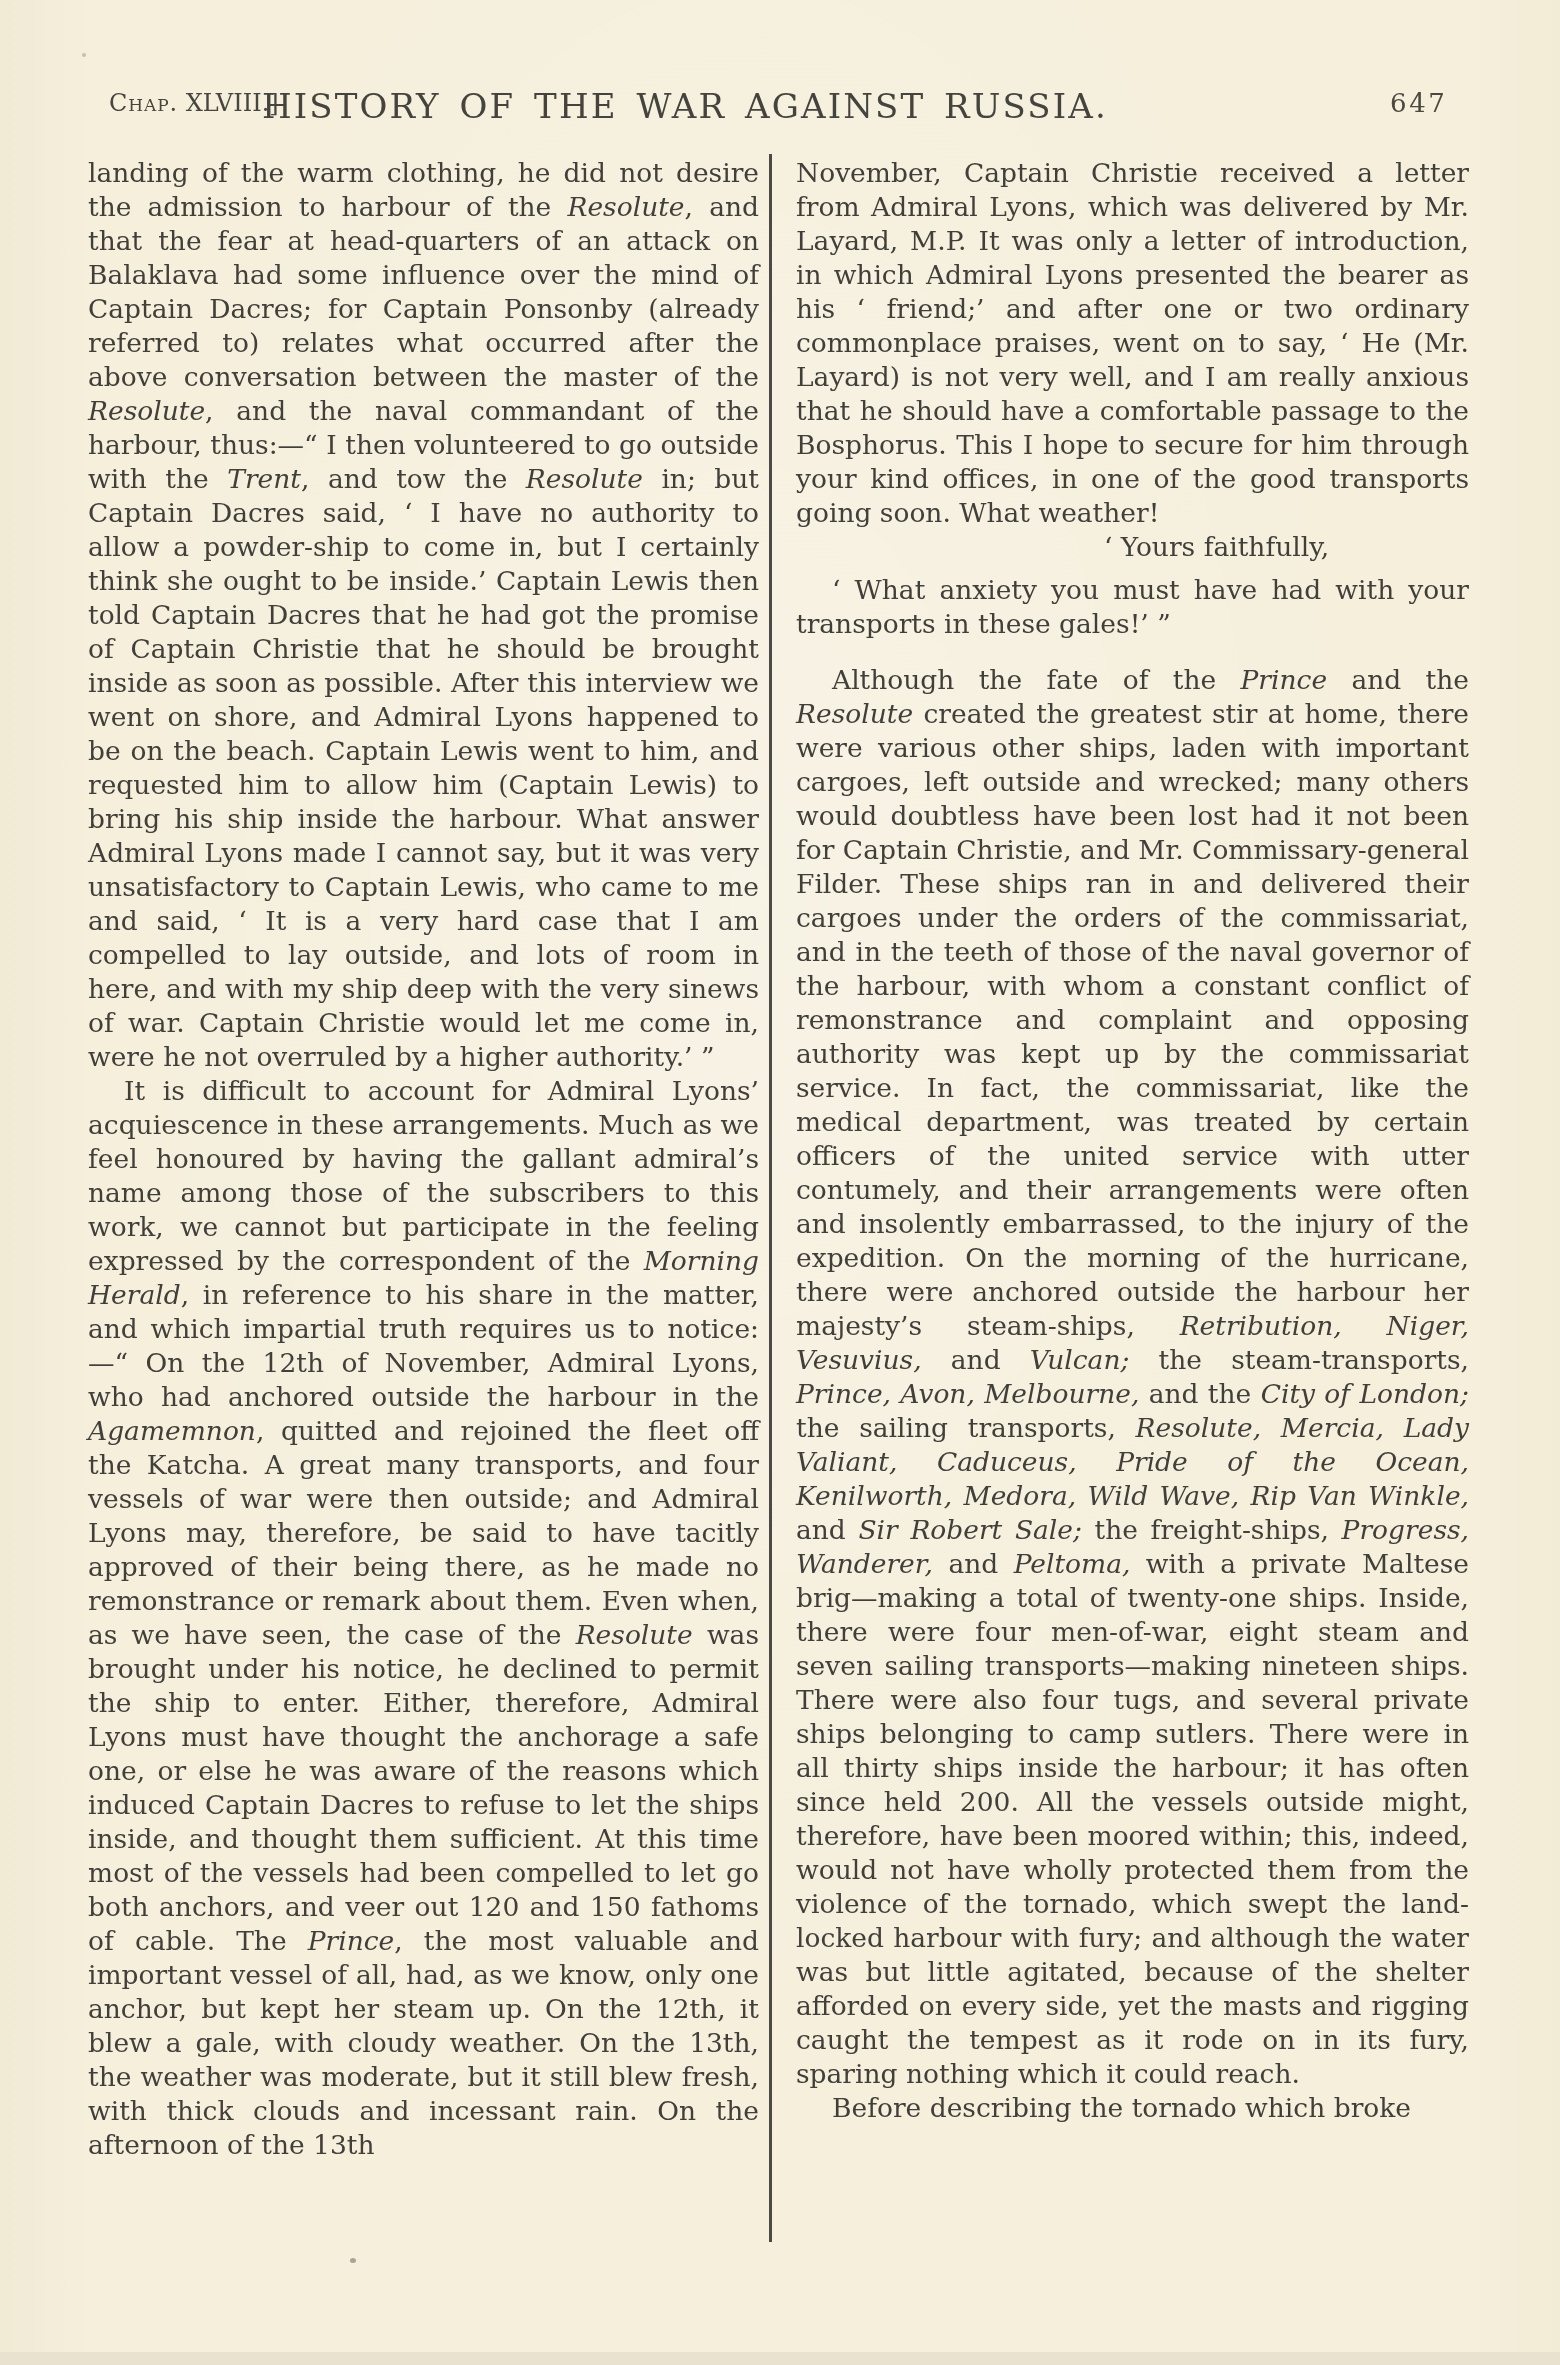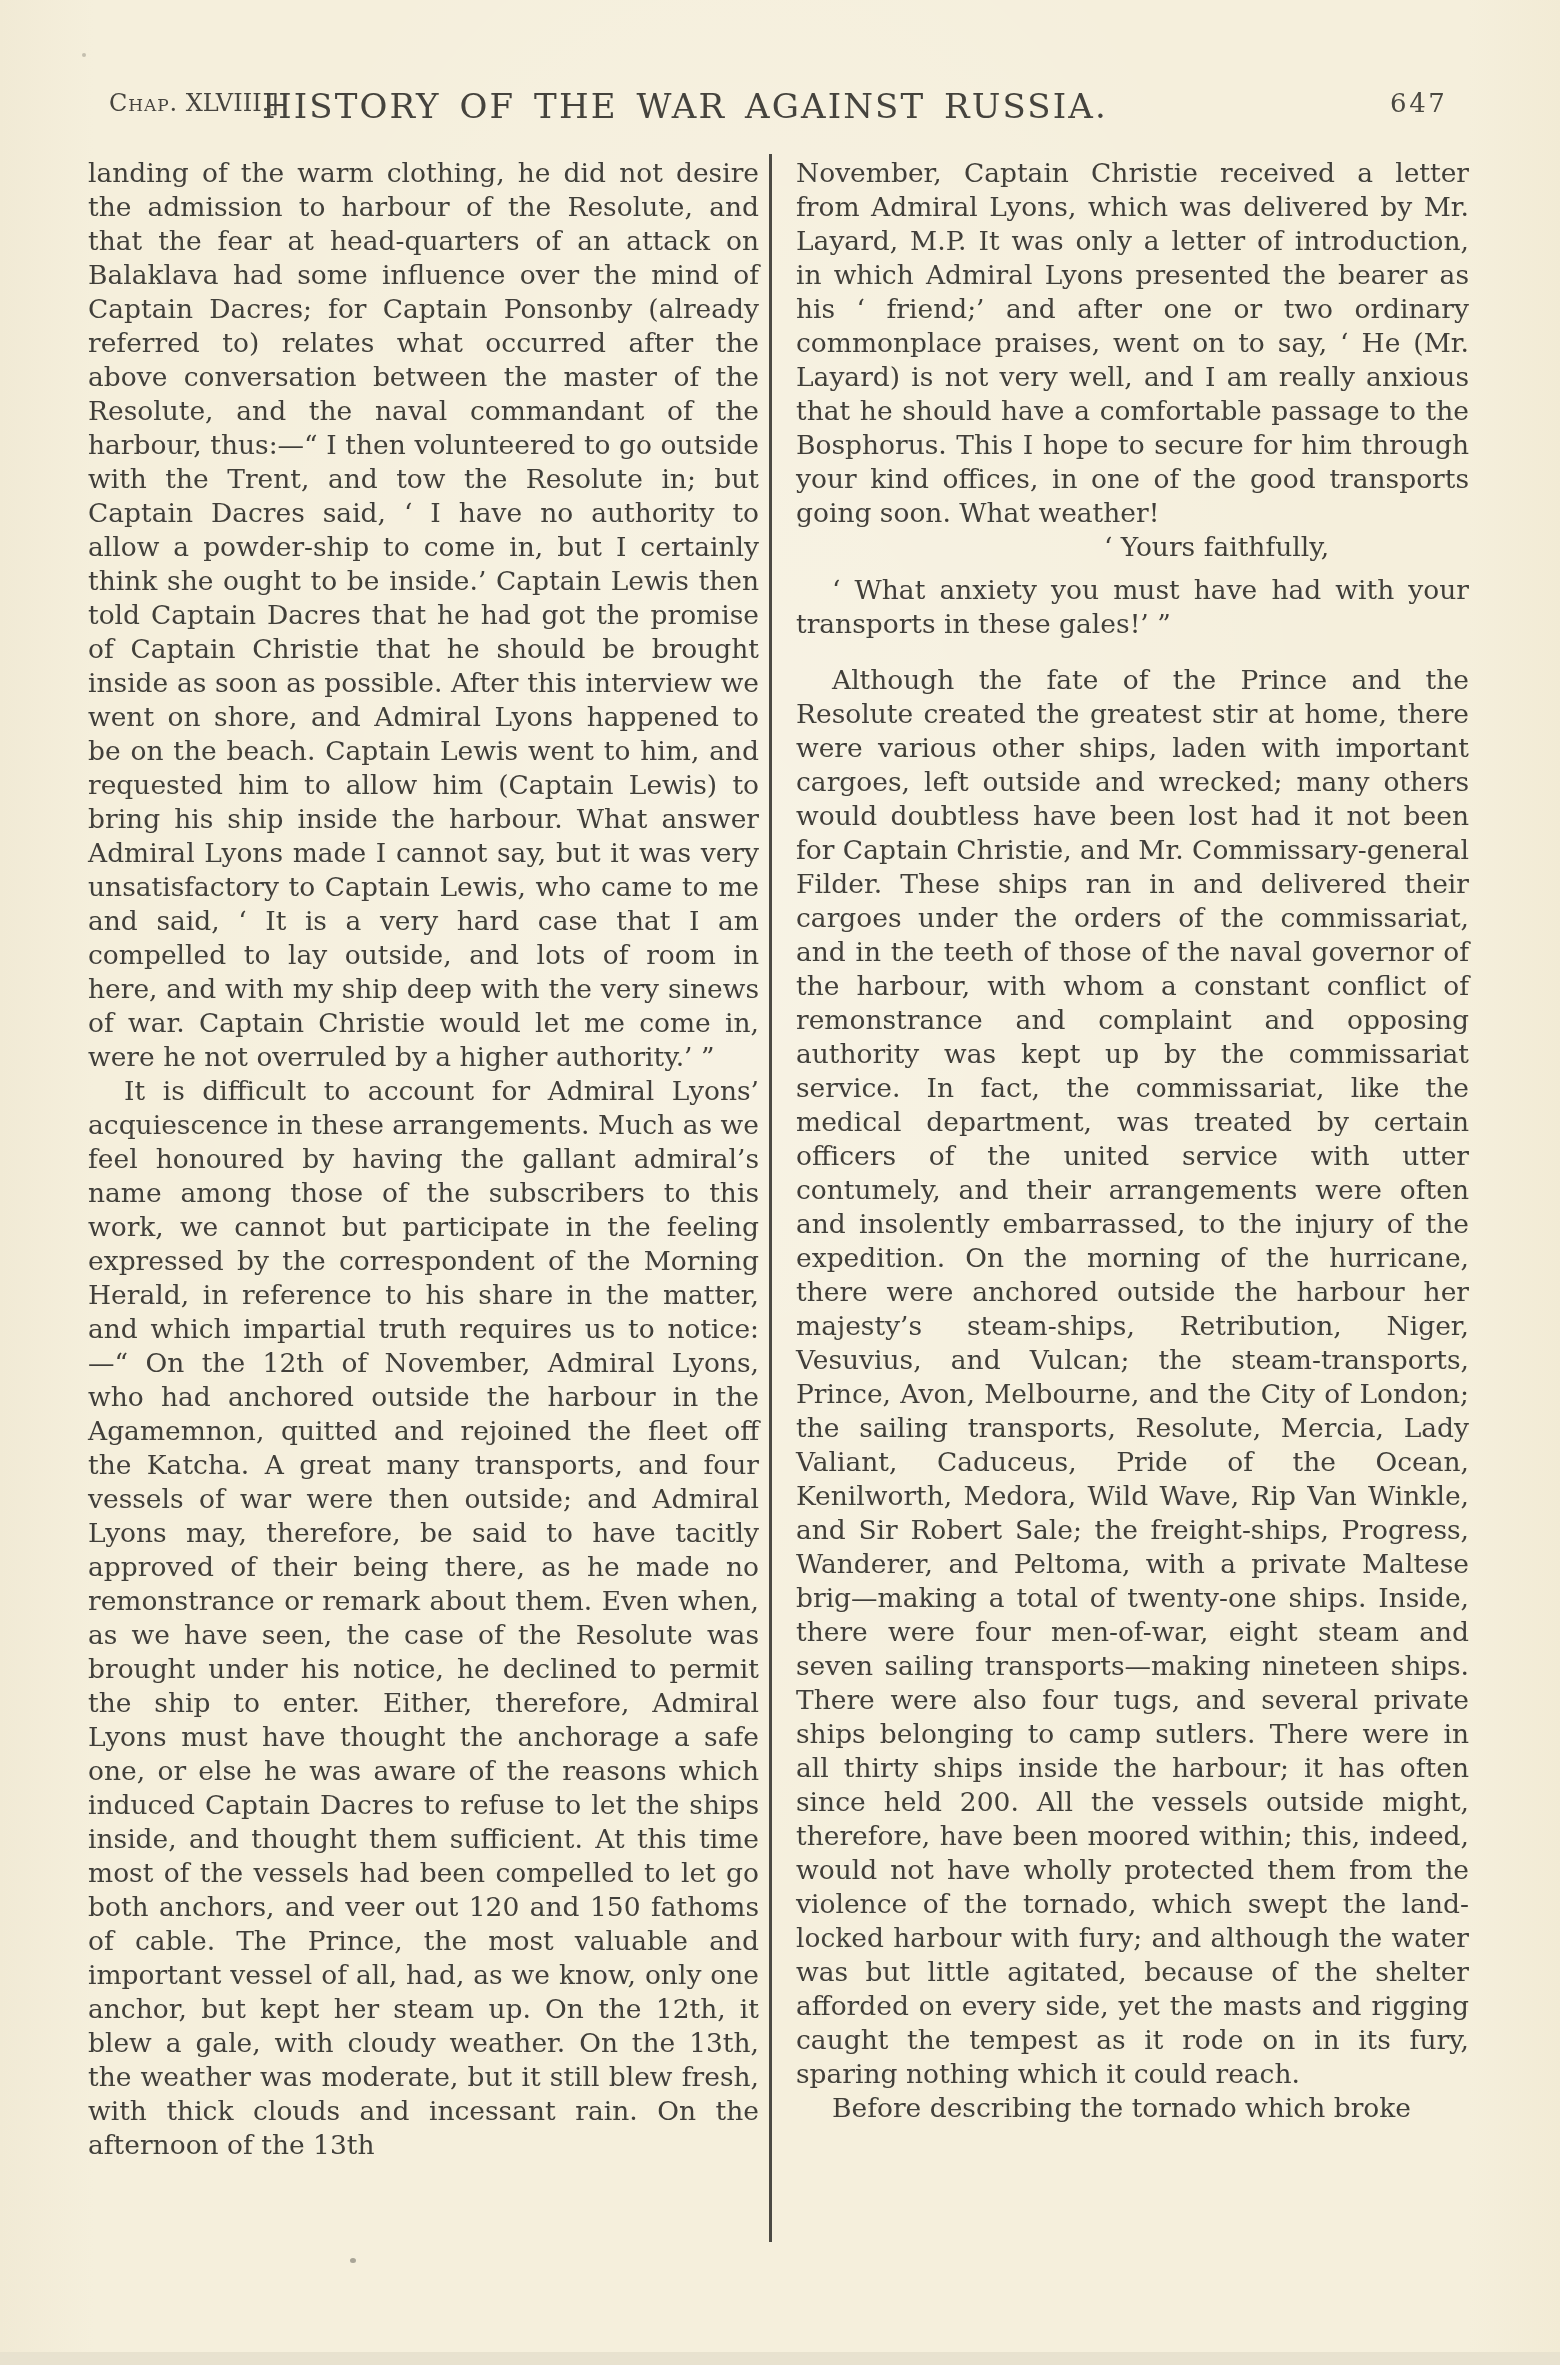--- a/index.html
+++ b/index.html
@@ -61,21 +61,21 @@
   .col-right { left: 796px; width: 673px; }
   .column-divider {
     position: absolute;
     left: 769px; top: 154px;
     width: 2.6px; height: 2088px;
     background: #4c4a44;
   }
   p.blk { margin: 0; padding: 0; }
   p.ind { text-indent: 36px; }
   p.line { text-align: center; }
-  .it { }
+  .it { font-style: italic; }
   .sc { font-variant: small-caps; letter-spacing: 0.9px; }
   
   .ink-speck {
     position: absolute;
     border-radius: 50%;
     background: #6a675e;
     opacity: 0.55;
   }
   .speck-1 { left: 350px; top: 2258px; width: 6px; height: 5.1px; }
   .speck-2 { left: 82px;  top: 53px;   width: 4.3px; height: 4.3px; opacity: .35; }

